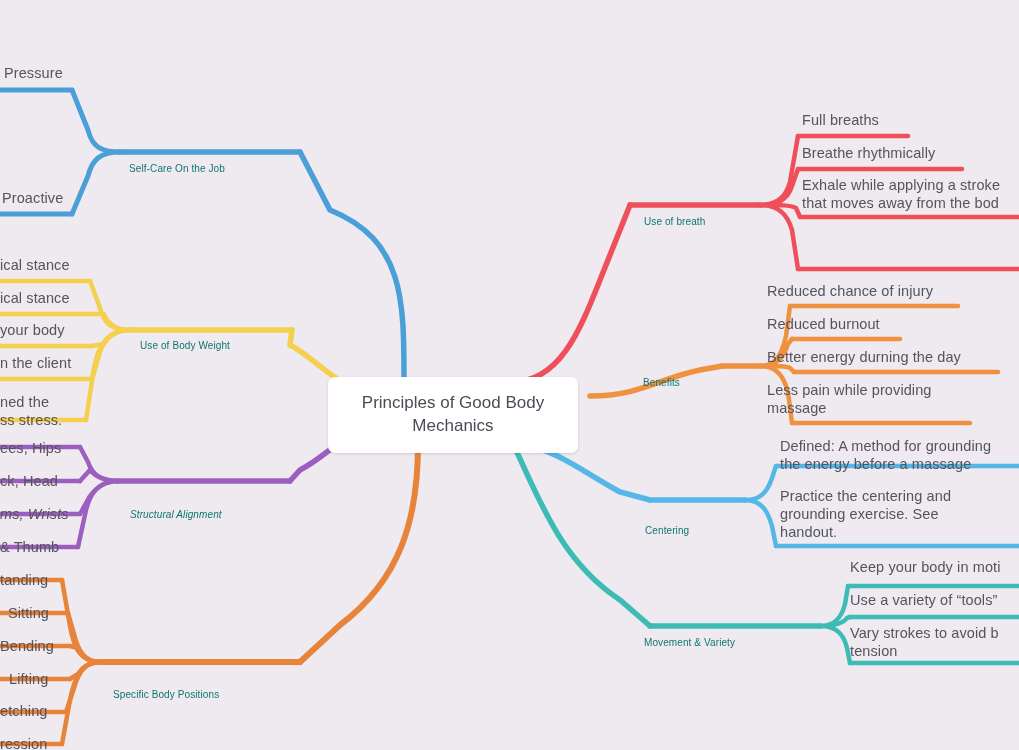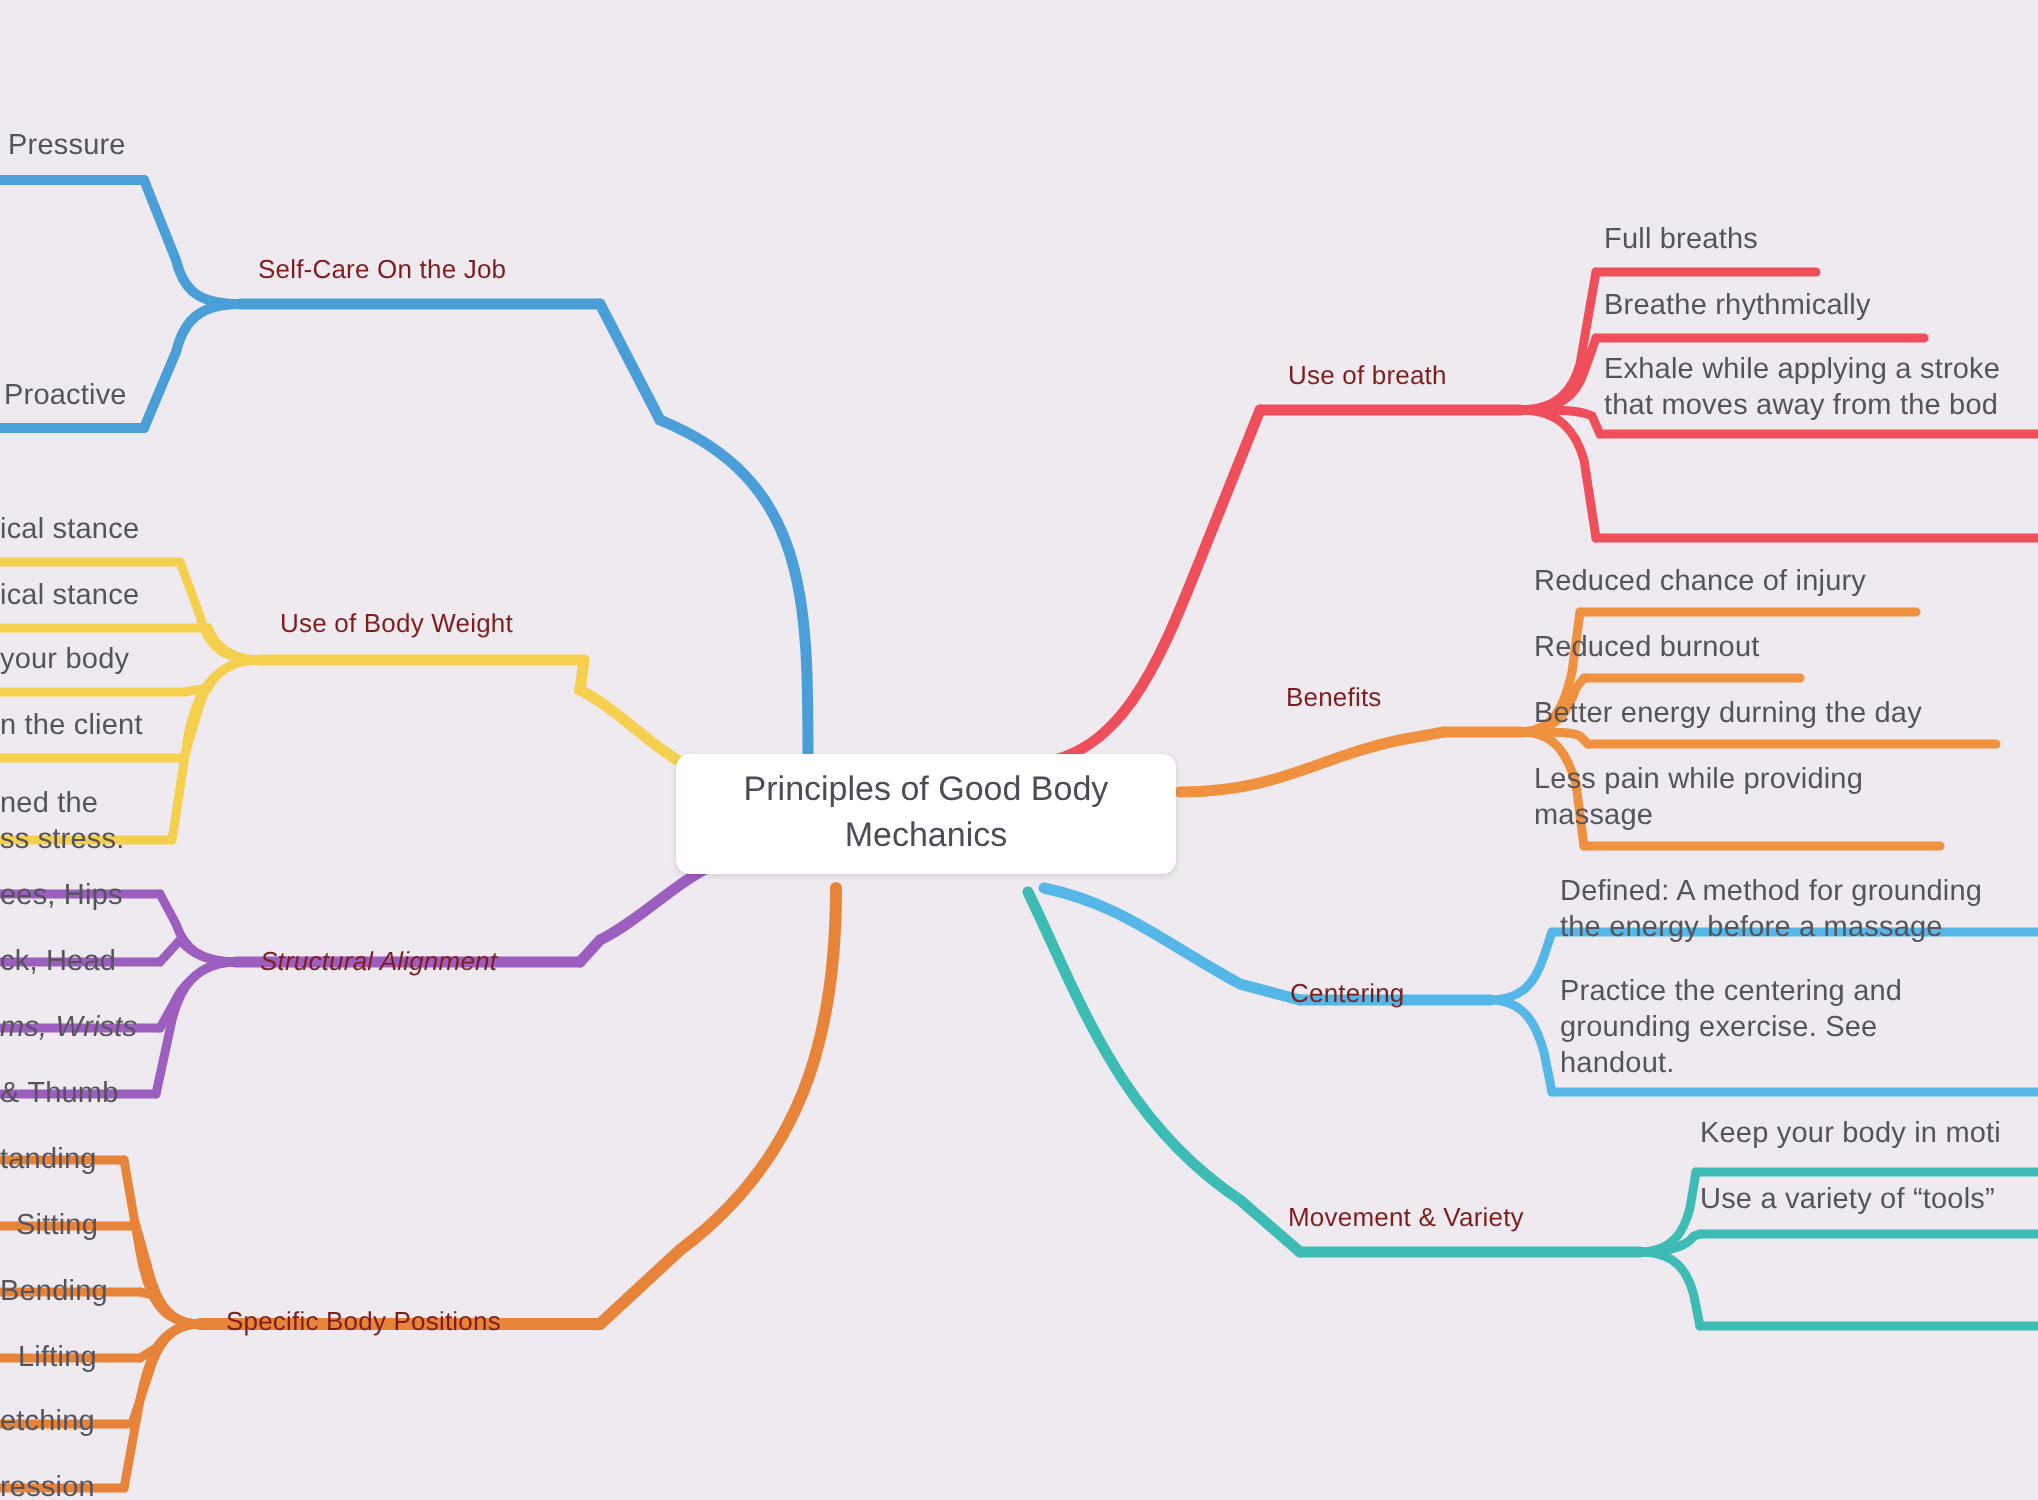--- a/index.html
+++ b/index.html
@@ -30,33 +30,34 @@
   }
   .node-label {
     position: absolute;
     font-size: 14.5px;
     color: #57555e;
     line-height: 1.25;
     white-space: pre;
     letter-spacing: 0.1px;
   }
   .node-label.branch {
-    font-size: 13px;
-    color: #7f1d1d;
+    font-size: 10px;
+    color: #0f766e;
+    margin-top: 36px;
   }
   .node-label.leaf {
     font-size: 14.5px;
     color: #55535c;
   }
   #root-node {
     position: absolute;
-    left: 338px;
+    left: 328px;
     top: 377px;
     width: 250px;
-    height: 60px;
+    height: 76px;
     background: #ffffff;
     border-radius: 7px;
     box-shadow: 0 1px 3px rgba(0,0,0,0.13);
     display: flex;
     align-items: center;
     justify-content: center;
     text-align: center;
   }
   #root-node .root-text {
     font-size: 17px;
@@ -203,14 +204,16 @@
   <div class="node-label branch" style="left:645px; top:489px;">Centering</div>
   <div class="node-label leaf" style="left:780px; top:437px;">Defined: A method for grounding
 the energy before a massage</div>
   <div class="node-label leaf" style="left:780px; top:487px;">Practice the centering and
 grounding exercise. See
 handout.</div>
 
   <div class="node-label branch" style="left:644px; top:601px;">Movement &amp; Variety</div>
   <div class="node-label leaf" style="left:850px; top:558px;">Keep your body in moti</div>
   <div class="node-label leaf" style="left:850px; top:591px;">Use a variety of “tools”</div>
+  <div class="node-label leaf" style="left:850px; top:624px;">Vary strokes to avoid b
+tension</div>
 
 </div>
 
 </body></html>

